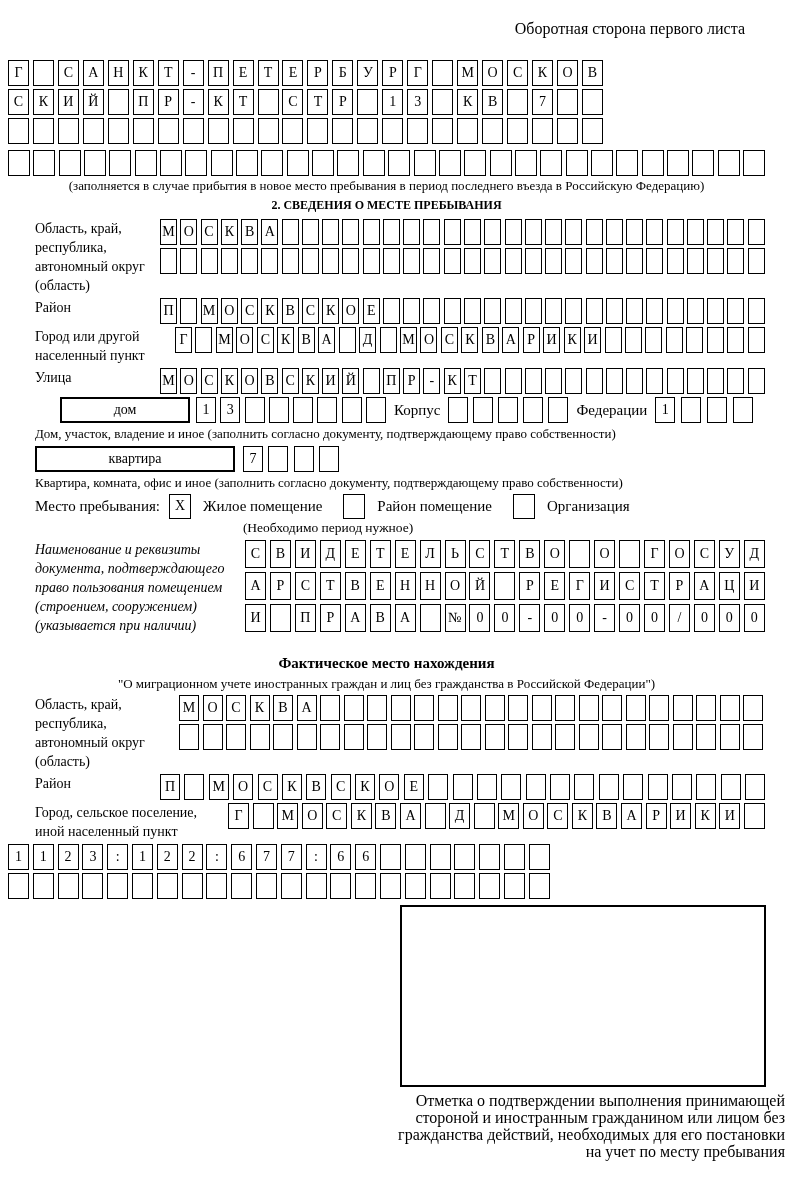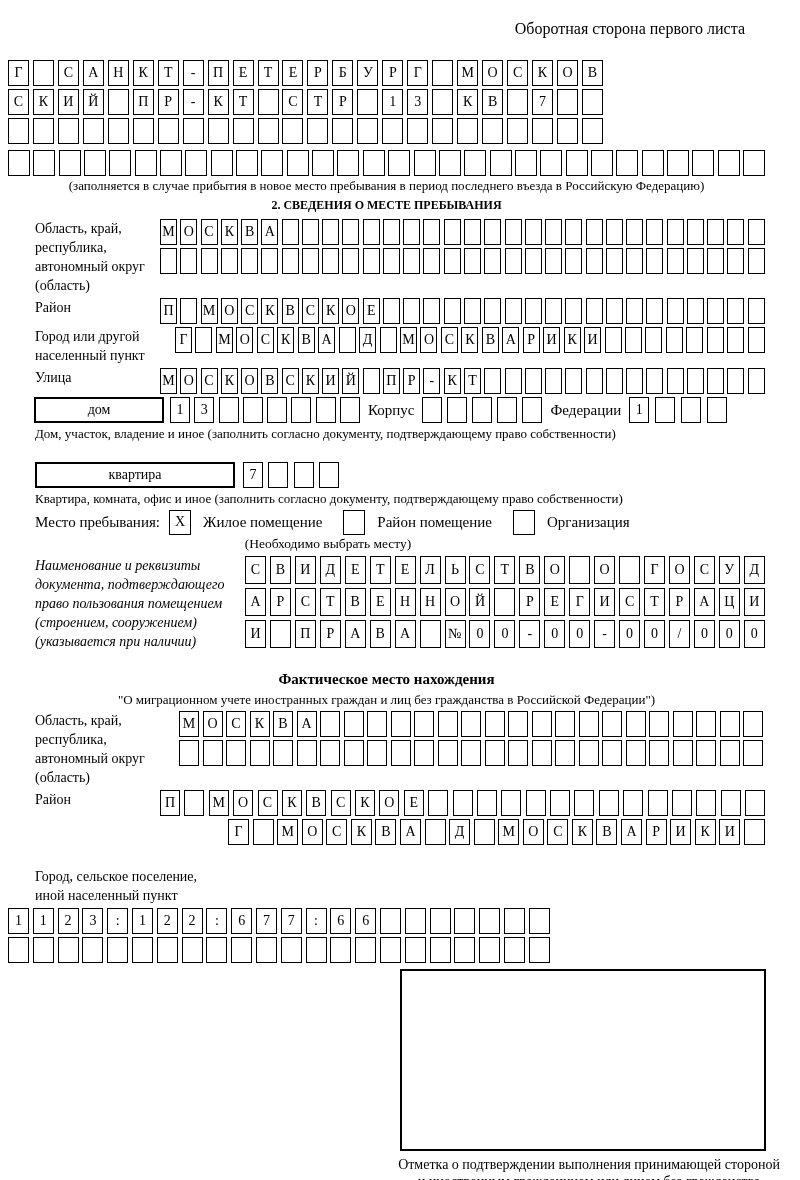--- a/index.html
+++ b/index.html
@@ -6,21 +6,21 @@
   .page{
     width:800px;height:1180px;box-sizing:border-box;
     padding:20px 0 0 8px;position:relative;overflow:hidden;
     background:#fff;color:#000;
     font-family:"Liberation Serif","DejaVu Serif",serif;
   }
   .hdr-note{text-align:right;padding-right:55px;font-size:16px;margin-bottom:22px;}
   .frow{display:flex;align-items:flex-start;margin-bottom:3px;}
   .label{box-sizing:border-box;padding-left:27px;font-size:14px;line-height:19px;}
   .lb162{flex:0 0 162px;} .lb152{flex:0 0 152px;} .lb167{flex:0 0 167px;}
-  .lb171{flex:0 0 171px;} .lb220{flex:0 0 220px;margin-top:48px;} .lb215{flex:0 0 215px;}
+  .lb171{flex:0 0 171px;} .lb220{flex:0 0 220px;} .lb215{flex:0 0 215px;}
   .lb237{flex:0 0 237px;font-style:italic;}
   .cellcol{display:flex;flex-direction:column;}
   .cellcol .cells{margin-bottom:3px;}
   .cells{display:flex;justify-content:space-between;}
   .cell{
     box-sizing:border-box;display:inline-block;flex:0 0 auto;
     border:1.5px solid #000;height:26px;line-height:23px;
     text-align:center;font-size:14px;background:#fff;
   }
   .w595{width:595px;} .w595 .cell{width:21px;}
@@ -35,44 +35,44 @@
   .cellcol .w520{margin-bottom:4px;}
   .w190{width:190px;} .w190 .cell{width:20px;}
   .w120{width:120px;} .w120 .cell{width:20px;}
   .w98{width:98px;}  .w98 .cell{width:20px;}
   .w96{width:96px;}  .w96 .cell{width:20px;}
   .note{font-size:13px;line-height:16px;margin:1px 0 3px;}
   .center{text-align:center;width:757px;}
   .leftnote{padding-left:27px;}
   .sec-title{font-size:12px;font-weight:bold;text-align:center;width:757px;margin:4px 0 6px;}
   .sub-title{font-size:15px;font-weight:bold;text-align:center;width:757px;margin:19px 0 4px;}
-  .house-row{display:flex;align-items:center;margin:0 0 3px 26px;}
-  .apt-row{display:flex;align-items:center;margin:20px 0 3px 27px;}
+  .house-row{display:flex;align-items:center;margin:0 0 3px 52px;}
+  .apt-row{display:flex;align-items:center;margin:4px 0 3px 27px;}
   .wide-box{
     box-sizing:border-box;border:2px solid #000;height:26px;
     text-align:center;font-size:14px;line-height:22px;background:#fff;
   }
   .wb130{width:130px;margin-right:6px;}
   .wb200{width:200px;margin-right:8px;}
   .inline-label{font-size:15px;line-height:26px;margin:0 8px 0 8px;}
   .stay-row{display:flex;align-items:center;margin:3px 0 1px 27px;font-size:15px;}
   .checkbox{
     box-sizing:border-box;display:inline-block;width:22px;height:25px;
     border:1.5px solid #000;text-align:center;line-height:22px;
     font-size:14px;margin:0 12px 0 9px;background:#fff;
   }
   .stay-opt{margin-right:12px;}
   .stay-note{font-size:13.5px;margin:0 0 4px 170px;width:300px;text-align:center;}
   .stamp-box{
     box-sizing:border-box;border:2px solid #000;background:#fff;
     width:366px;height:182px;margin-left:392px;
   }
   .stamp-note{
-    width:392px;margin:5px 0 16px 385px;text-align:center;
-    font-size:14px;line-height:17px;
+    width:392px;margin:5px 0 16px 385px;text-align:right;
+    font-size:16px;line-height:17px;
   }
 </style>
 </head>
 <body>
 
 <div class="page">
 
   <div class="hdr-note">Оборотная сторона первого листа</div>
 
   <div class="frow">
@@ -413,21 +413,21 @@
 
   <div class="stay-row">
     <span>Место пребывания:</span>
     <span class="checkbox">X</span>
     <span class="stay-opt">Жилое помещение</span>
     <span class="checkbox"></span>
     <span class="stay-opt">Район помещение</span>
     <span class="checkbox"></span>
     <span class="stay-opt">Организация</span>
   </div>
-  <div class="stay-note">(Необходимо выбрать месту)</div>
+  <div class="stay-note">(Необходимо период нужное)</div>
 
   <div class="frow">
     <div class="label lb237">Наименование и реквизиты документа, подтверждающего право пользования помещением (строением, сооружением) (указывается при наличии)</div>
     <div class="cellcol">
       <div class="cells w520">
           <span class="cell">С</span>
           <span class="cell">В</span>
           <span class="cell">И</span>
           <span class="cell">Д</span>
           <span class="cell">Е</span>

